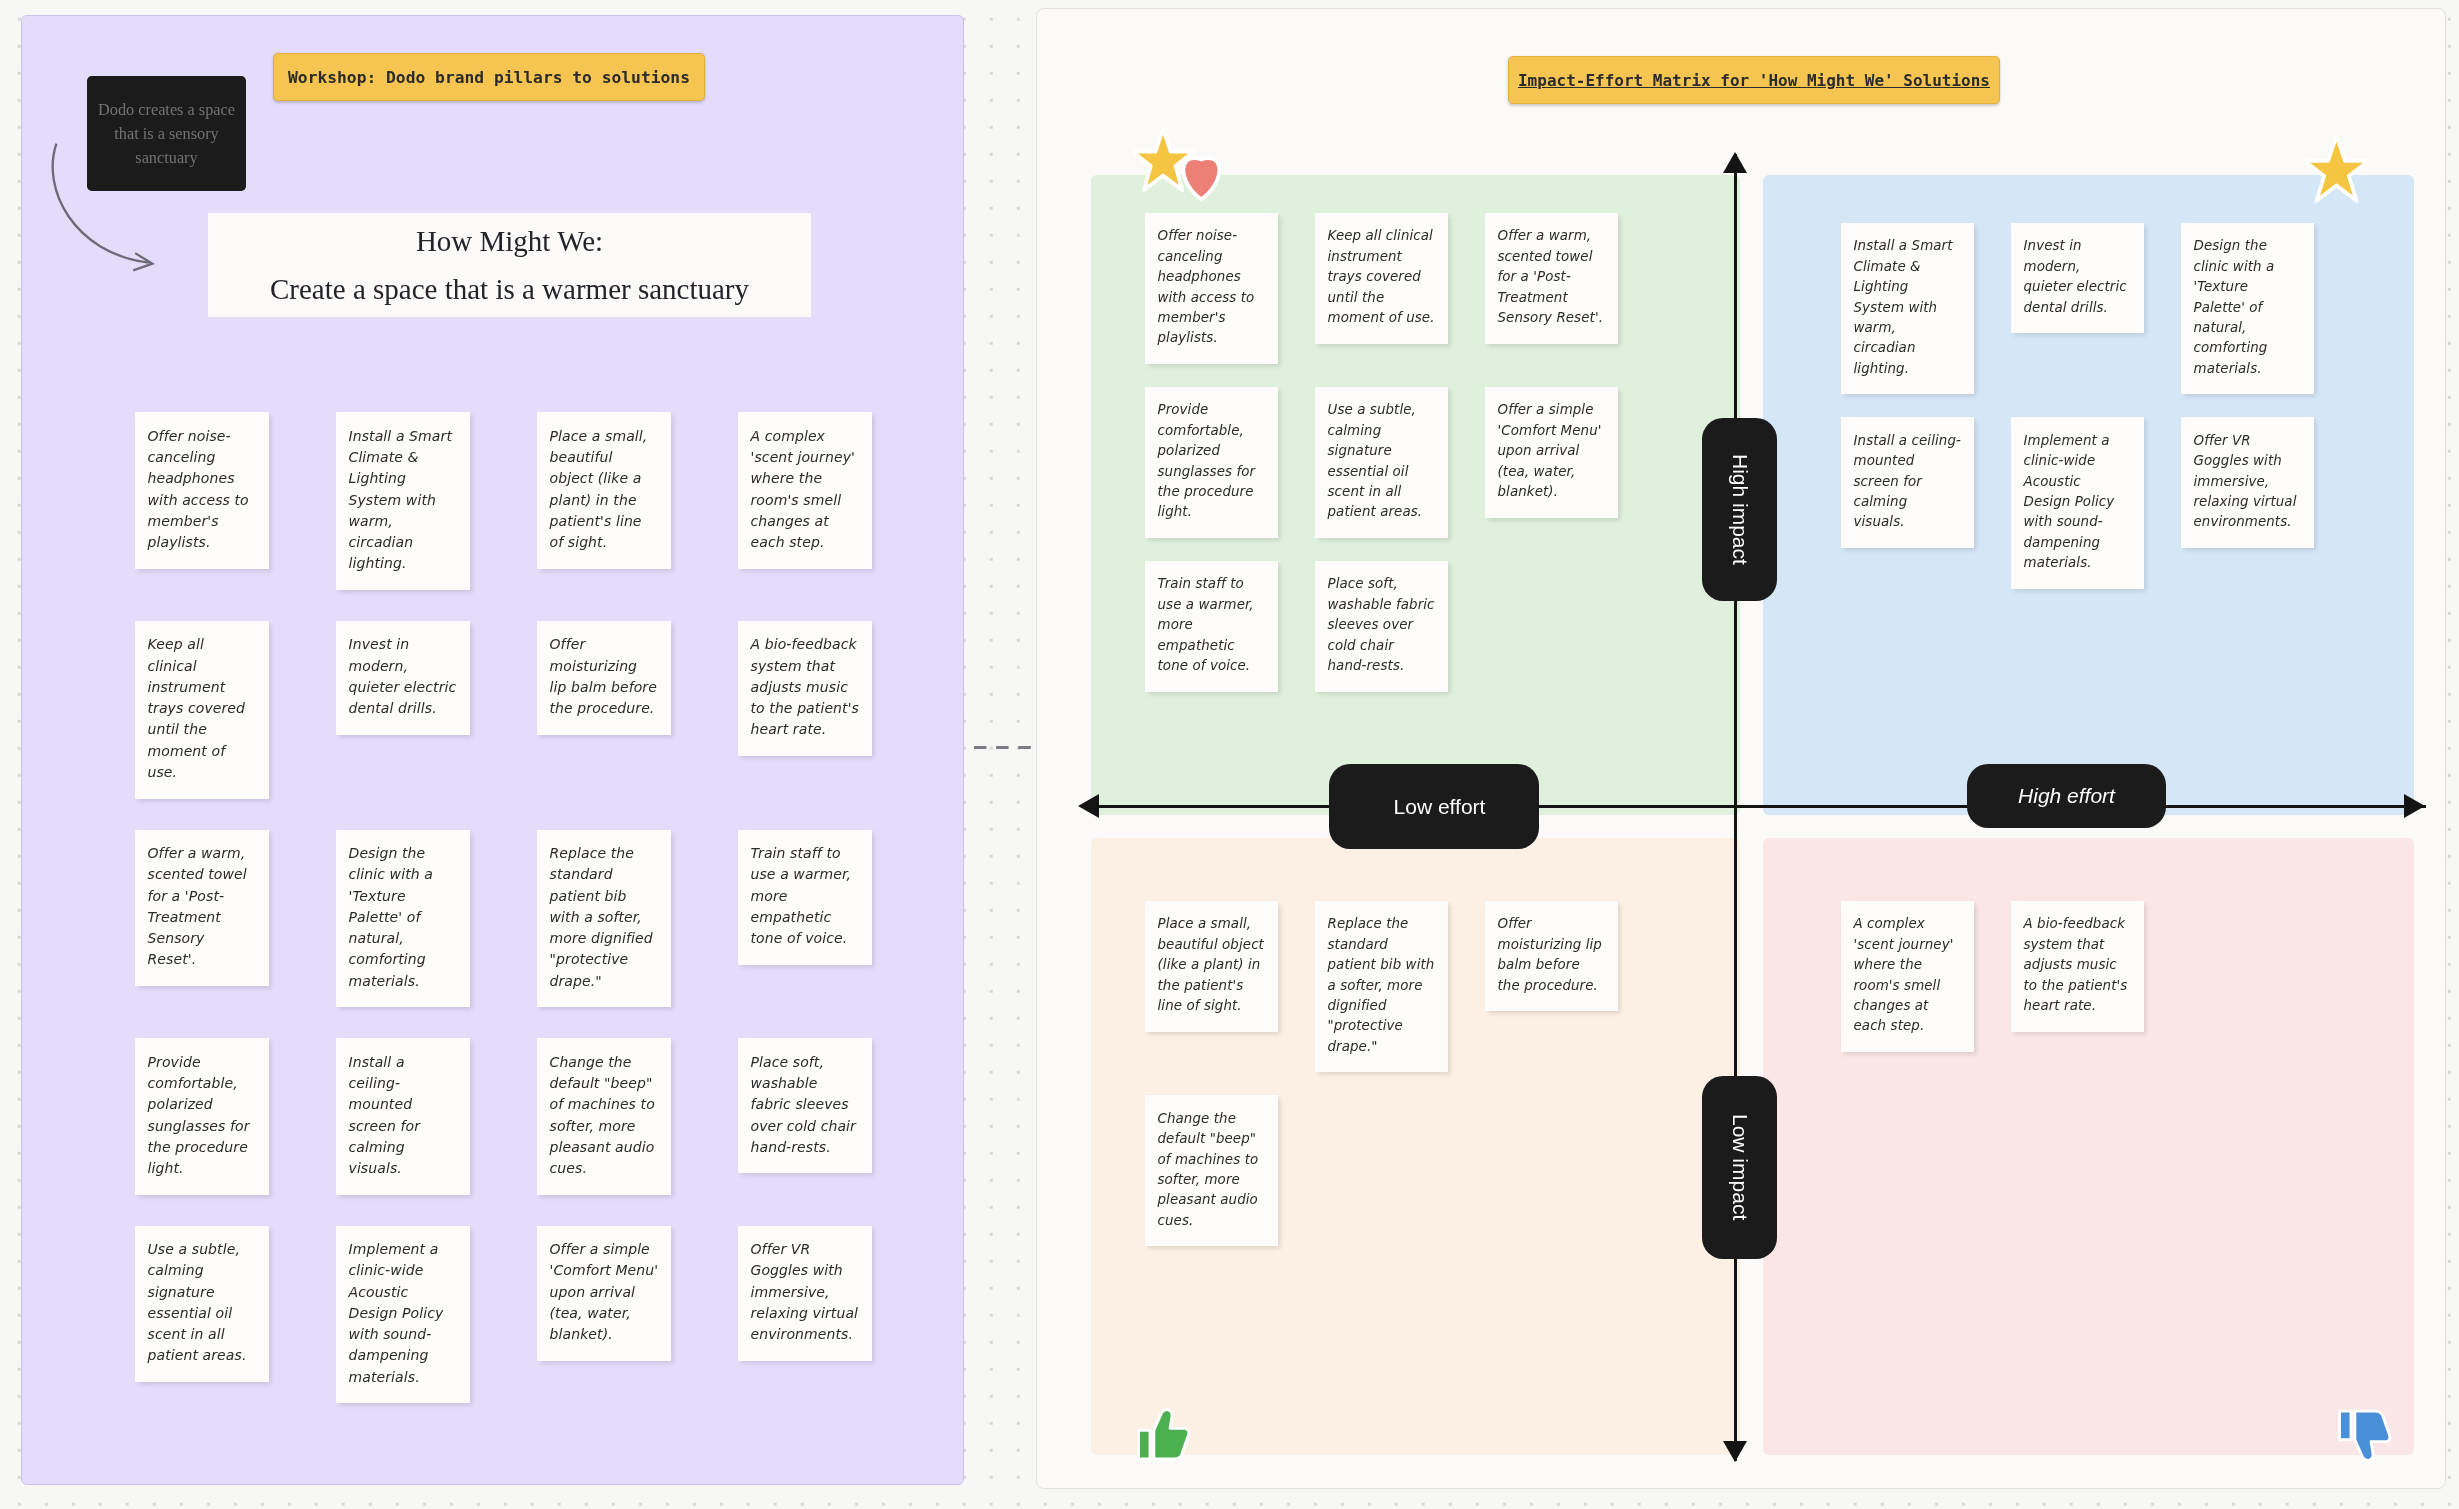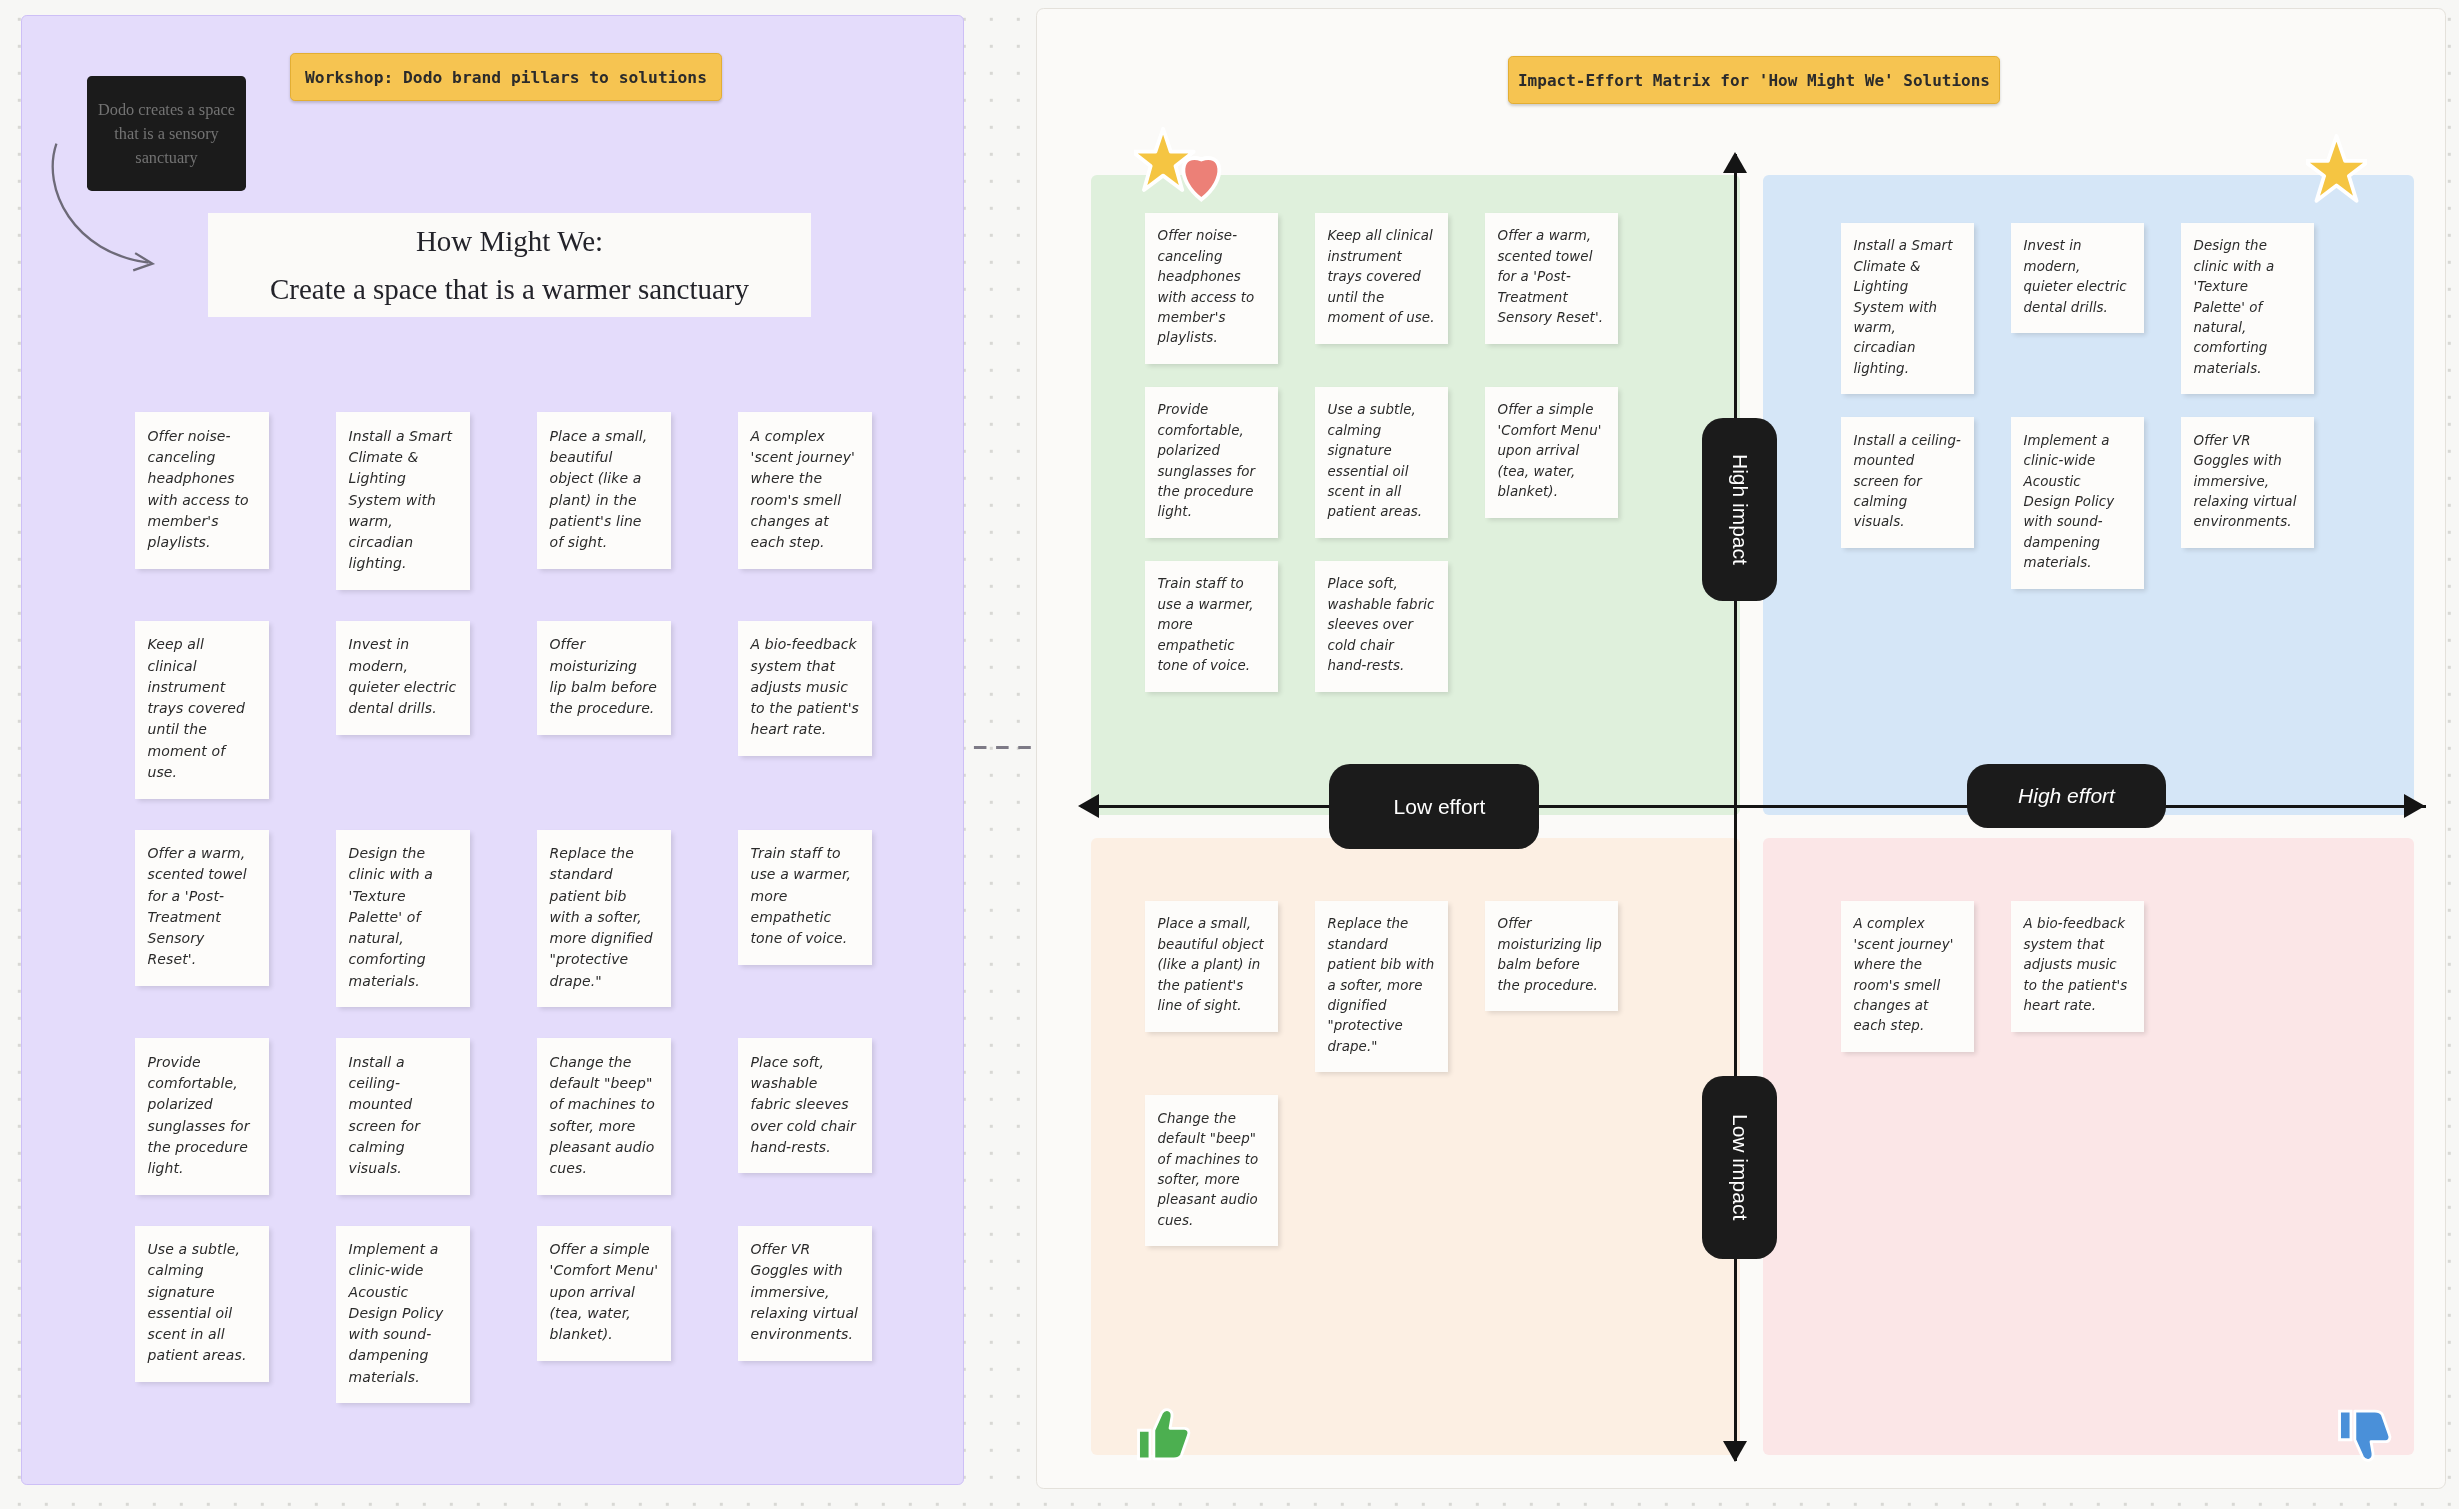--- a/index.html
+++ b/index.html
@@ -30,21 +30,20 @@
     font-family:"Liberation Serif", serif;font-size:16.3px;line-height:1.45;
     padding:7.7px 9.6px;box-sizing:border-box;
   }
   .arrow-svg{position:absolute;left:13.4px;top:120px;width:183px;height:144px;pointer-events:none;}
   .workshop-chip{
     position:absolute;left:273px;top:53px;width:430px;height:46px;
     background:#f6c451;border:1px solid #e3ae33;border-radius:4.8px;
     display:flex;align-items:center;justify-content:center;
     font-family:"DejaVu Sans Mono", monospace;font-size:16.3px;font-weight:bold;color:#2b2b2b;
     box-shadow:0 1.9px 2.9px rgba(0,0,0,.18);
-    margin-left:17px;
   }
   .hmw-banner{
     position:absolute;left:186px;top:197px;width:603px;height:104px;
     background:#fbfaf8;
     display:flex;flex-direction:column;align-items:center;justify-content:center;
     font-family:"Liberation Serif", serif;font-size:29px;color:#23232a;line-height:1.4;gap:8px;
   }
   .notes-grid{
     position:absolute;left:113px;top:396px;width:797px;
     display:grid;grid-template-columns:repeat(4,134px);
@@ -68,21 +67,21 @@
   .frame-right{
     position:absolute;left:1036px;top:7.7px;width:1410px;height:1481px;
     background:#fbfaf8;border:1px solid #e4e1db;border-radius:7.7px;
     box-sizing:border-box;overflow:hidden;
   }
   .matrix-chip{
     position:absolute;left:1508px;top:56px;width:490px;height:46px;
     background:#f6c451;border:1px solid #e3ae33;border-radius:4.8px;
     display:flex;align-items:center;justify-content:center;
     font-family:"DejaVu Sans Mono", monospace;font-size:16px;font-weight:bold;color:#2b2b2b;
-    box-shadow:0 1.9px 2.9px rgba(0,0,0,.18);z-index:6;
+    box-shadow:0 1.9px 2.9px rgba(0,0,0,.18);z-index:6;text-decoration:underline;
   }
 
   .quadrants{position:absolute;left:1091px;top:175px;width:1324px;height:1280px;}
   .quad{position:absolute;border-radius:5.8px;}
   .quad.tl{left:0;top:0;width:649px;height:640px;background:#dff0dc;}
   .quad.tr{left:672px;top:0;width:651px;height:640px;background:#d5e6f7;}
   .quad.bl{left:0;top:663px;width:649px;height:617px;background:#fcefe3;}
   .quad.br{left:672px;top:663px;width:651px;height:617px;background:#fbe6e7;}
 
   

